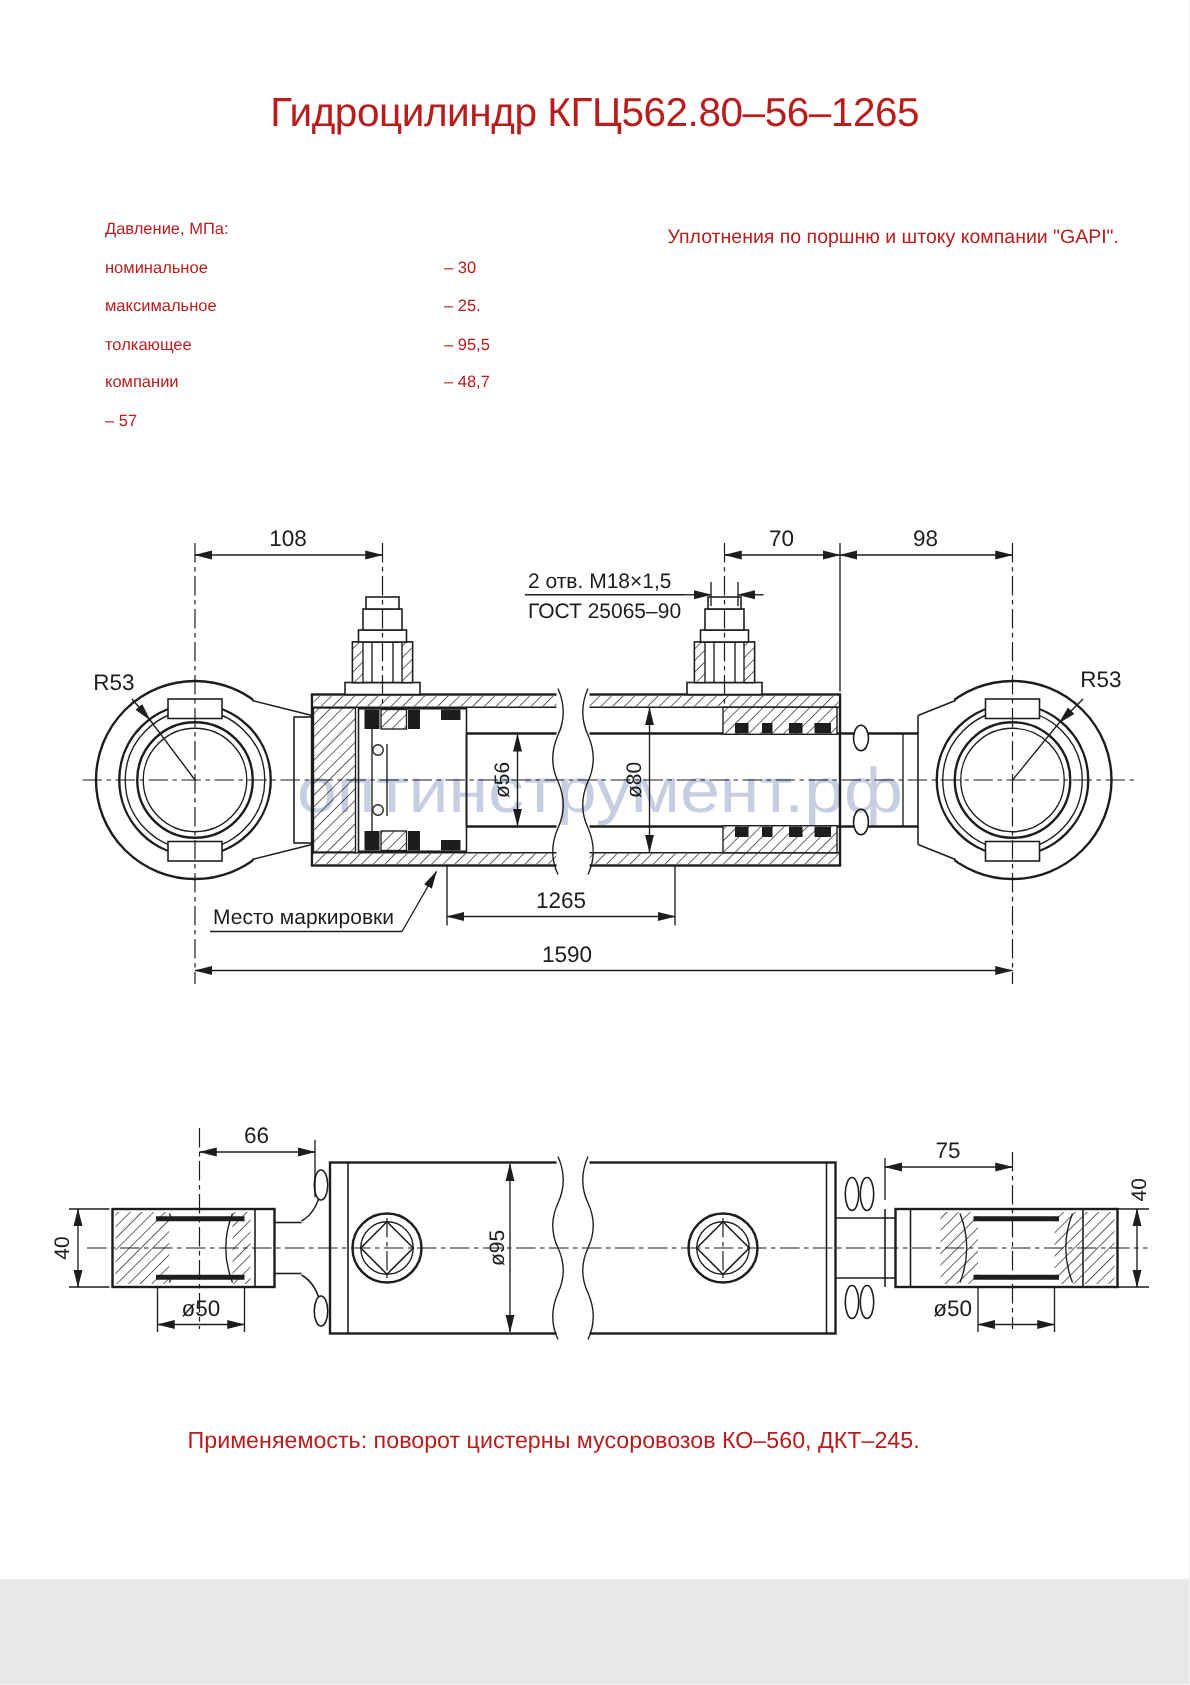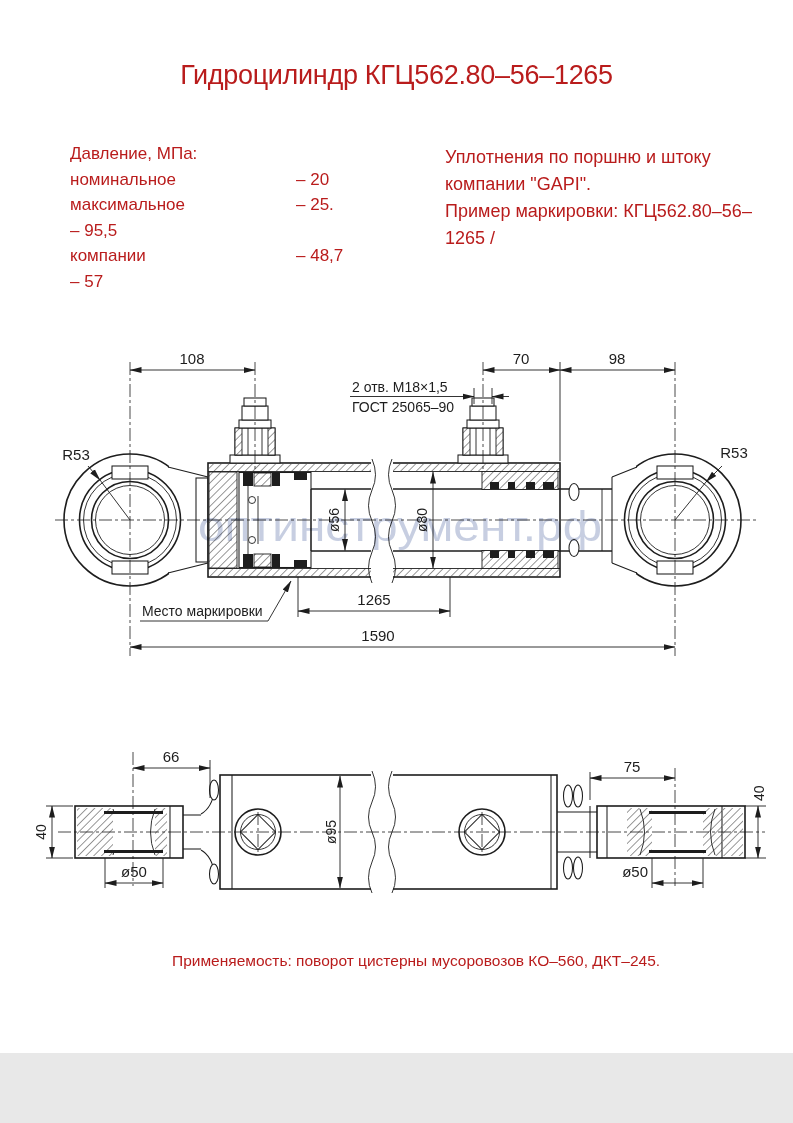--- a/index.html
+++ b/index.html
@@ -5,26 +5,26 @@
   html,body{margin:0;padding:0;background:#e8e8e8;}
   .page{
     position:relative;width:793px;height:1053px;background:#ffffff;
     margin:0 auto;overflow:hidden;
     font-family:"Liberation Sans",sans-serif;color:#b91c1c;
   }
   .title{
     position:absolute;left:0;top:60px;width:100%;
     text-align:center;font-size:27px;letter-spacing:-.3px;white-space:nowrap;
   }
-  .specs{position:absolute;left:70px;top:141px;width:330px;font-size:17px;}
+  .specs{position:absolute;left:70px;top:141px;width:330px;font-size:11px;}
   .spec-row{display:flex;line-height:25.6px;}
   .spec-label{width:226px;}
   .spec-value{flex:1;}
-  .notes{position:absolute;left:445px;top:144px;width:330px;font-size:18px;line-height:27px;}
-  .footer{position:absolute;left:125px;top:952px;font-size:15.5px;margin-left:47px;}
+  .notes{position:absolute;left:445px;top:144px;width:330px;font-size:13px;line-height:27px;}
+  .footer{position:absolute;left:125px;top:952px;font-size:15.5px;}
   svg.draw{position:absolute;left:0;top:0;}
   .s15{stroke:#1d1d1d;stroke-width:1.6;fill:none}
   .s10{stroke:#1d1d1d;stroke-width:1.05;fill:none}
   .s08{stroke:#1d1d1d;stroke-width:.9;fill:none}
   .s30{stroke:#1d1d1d;stroke-width:3.2;fill:none}
   .cl{stroke:#1d1d1d;stroke-width:.8;fill:none;stroke-dasharray:13 3 3 3}
   .wf{fill:#fff}
   .hf{fill:url(#hatch)}
   .bk{fill:#1d1d1d;stroke:none}
   .dt{font:15px "Liberation Sans",sans-serif;fill:#1d1d1d}
@@ -38,41 +38,41 @@
 
   <div class="title">Гидроцилиндр КГЦ562.80–56–1265</div>
 
   <div class="specs">
     <div class="spec-row">
         <span class="spec-label">Давление, МПа:</span>
         <span class="spec-value"></span>
       </div>
     <div class="spec-row">
         <span class="spec-label">номинальное</span>
-        <span class="spec-value">– 20</span>
+        <span class="spec-value">– 30</span>
       </div>
     <div class="spec-row">
         <span class="spec-label">максимальное</span>
         <span class="spec-value">– 25.</span>
       </div>
     <div class="spec-row">
+        <span class="spec-label">толкающее</span>
         <span class="spec-value">– 95,5</span>
       </div>
     <div class="spec-row">
         <span class="spec-label">компании</span>
         <span class="spec-value">– 48,7</span>
       </div>
     <div class="spec-row">
         <span class="spec-value">– 57</span>
       </div>
   </div>
 
   <div class="notes">
     <div>Уплотнения по поршню и штоку компании "GAPI".</div>
-    <div>Пример маркировки: КГЦ562.80–56–1265 /</div>
   </div>
 
   <svg class="draw" width="793" height="1123" viewBox="0 0 793 1123">
     <defs>
       <pattern id="hatch" patternUnits="userSpaceOnUse" width="5.5" height="5.5" patternTransform="rotate(45)">
         <rect width="5.5" height="5.5" fill="#ffffff"></rect>
         <line x1="0" y1="0" x2="0" y2="5.5" stroke="#1d1d1d" stroke-width="0.9"></line>
       </pattern>
       <marker id="ae" viewBox="0 0 12 8" refX="11.5" refY="4" markerWidth="12" markerHeight="8" markerUnits="userSpaceOnUse" orient="auto">
         <path d="M0,1 L12,4 L0,7 Z" fill="#1d1d1d"></path>

